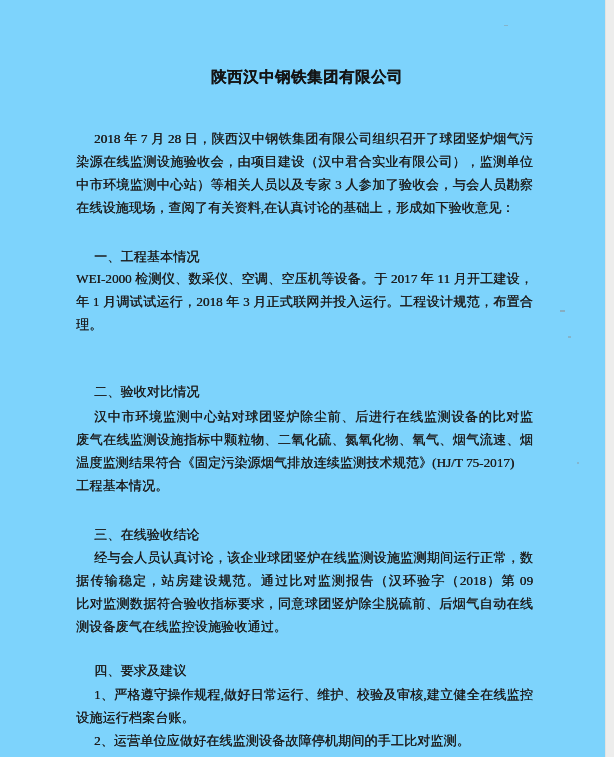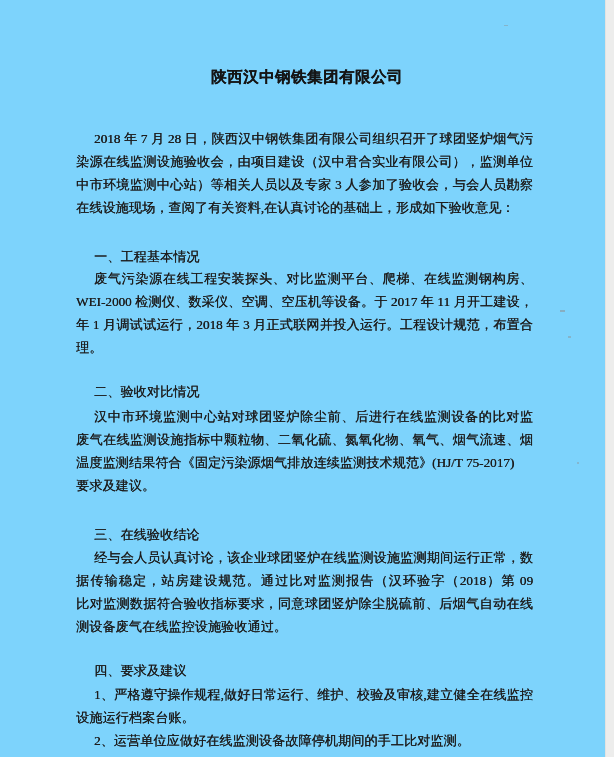--- a/index.html
+++ b/index.html
@@ -92,32 +92,31 @@
 
   <div class="col blk-intro">
     <div class="line fill indent">2018 年 7 月 28 日，陕西汉中钢铁集团有限公司组织召开了球团竖炉烟气污</div>
     <div class="line fill">染源在线监测设施验收会，由项目建设（汉中君合实业有限公司），监测单位（汉</div>
     <div class="line fill">中市环境监测中心站）等相关人员以及专家 3 人参加了验收会，与会人员勘察了</div>
     <div class="line">在线设施现场，查阅了有关资料,在认真讨论的基础上，形成如下验收意见：</div>
   </div>
 
   <div class="heading hd-s1">一、工程基本情况</div>
   <div class="col blk-s1">
-    <div class="line fill indent">废气污染源在线工程安装探头、对比监测平台、爬梯、在线监测钢构房、</div>
     <div class="line fill">WEI-2000 检测仪、数采仪、空调、空压机等设备。于 2017 年 11 月开工建设，2018</div>
     <div class="line fill">年 1 月调试试运行，2018 年 3 月正式联网并投入运行。工程设计规范，布置合</div>
     <div class="line">理。</div>
   </div>
 
   <div class="heading hd-s2">二、验收对比情况</div>
   <div class="col blk-s2">
     <div class="line fill indent">汉中市环境监测中心站对球团竖炉除尘前、后进行在线监测设备的比对监测，</div>
     <div class="line fill">废气在线监测设施指标中颗粒物、二氧化硫、氮氧化物、氧气、烟气流速、烟气</div>
     <div class="line">温度监测结果符合《固定污染源烟气排放连续监测技术规范》(HJ/T 75-2017)</div>
-    <div class="line">要求及建议。</div>
+    <div class="line">工程基本情况。</div>
   </div>
 
   <div class="heading hd-s3">三、在线验收结论</div>
   <div class="col blk-s3">
     <div class="line fill indent">经与会人员认真讨论，该企业球团竖炉在线监测设施监测期间运行正常，数</div>
     <div class="line fill">据传输稳定，站房建设规范。通过比对监测报告（汉环验字（2018）第 09 号），</div>
     <div class="line fill">比对监测数据符合验收指标要求，同意球团竖炉除尘脱硫前、后烟气自动在线监</div>
     <div class="line">测设备废气在线监控设施验收通过。</div>
   </div>
 

